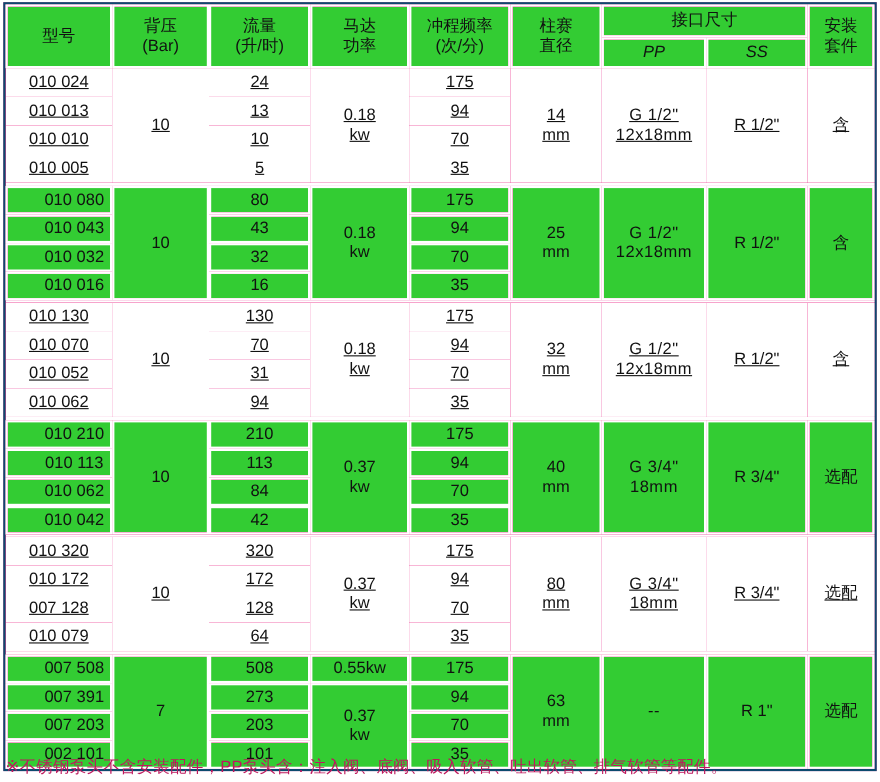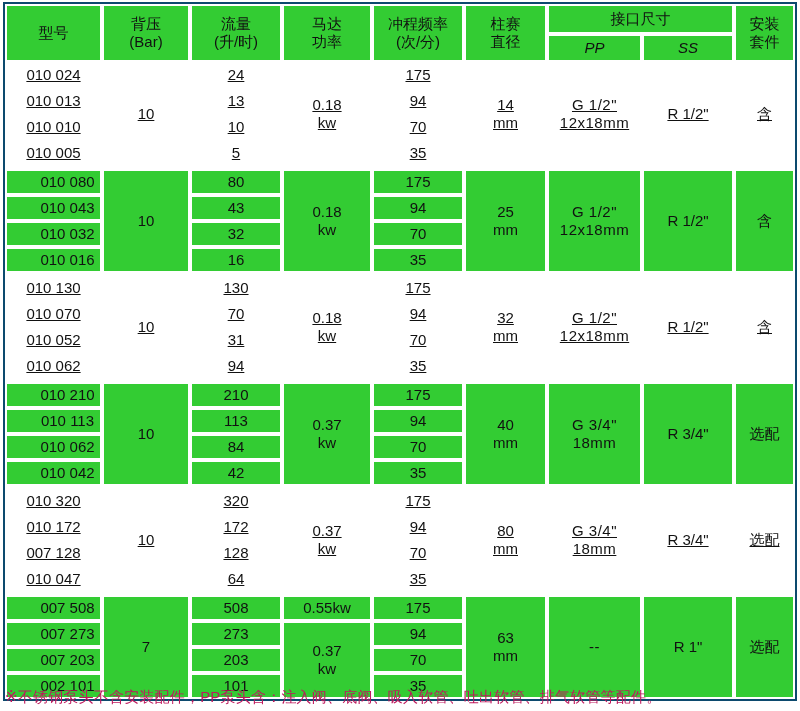--- a/index.html
+++ b/index.html
@@ -333,21 +333,21 @@
             <td class="model">010 172</td>
             <td>172</td>
             <td>94</td>
           </tr>
           <tr class="sec-white cell-row">
             <td class="model">007 128</td>
             <td>128</td>
             <td>70</td>
           </tr>
           <tr class="sec-white cell-row">
-            <td class="model">010 047</td>
+            <td class="model">010 079</td>
             <td>64</td>
             <td>35</td>
           </tr>
           <tr class="band-sep-green">
             <td colspan="9"></td>
           </tr>
           <tr class="sec-green cell-row">
             <td class="model">007 508</td>
             <td rowspan="4">7</td>
             <td>508</td>
@@ -355,21 +355,21 @@
             <td>175</td>
             <td rowspan="4">
               <div>63</div>
               <div>mm</div>
             </td>
             <td class="muted-dash" rowspan="4">--</td>
             <td rowspan="4">R 1"</td>
             <td rowspan="4">选配</td>
           </tr>
           <tr class="sec-green cell-row">
-            <td class="model">007 273</td>
+            <td class="model">007 391</td>
             <td>273</td>
             <td rowspan="3">
               <div>0.37</div>
               <div>kw</div>
             </td>
             <td>94</td>
           </tr>
           <tr class="sec-green cell-row">
             <td class="model">007 203</td>
             <td>203</td>

